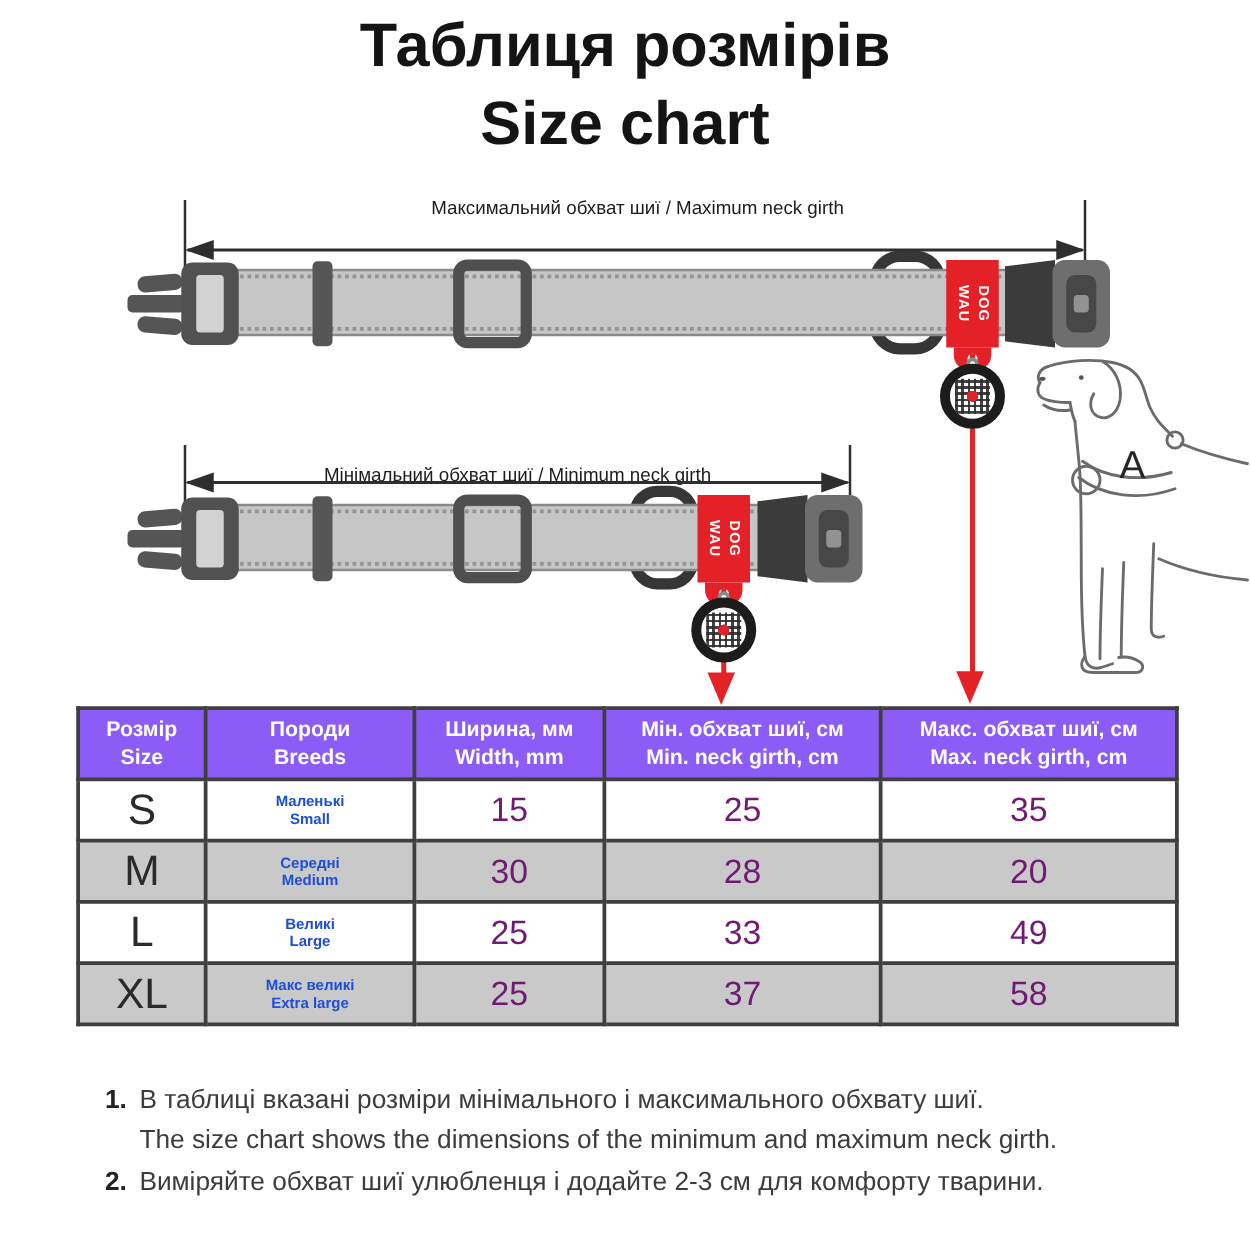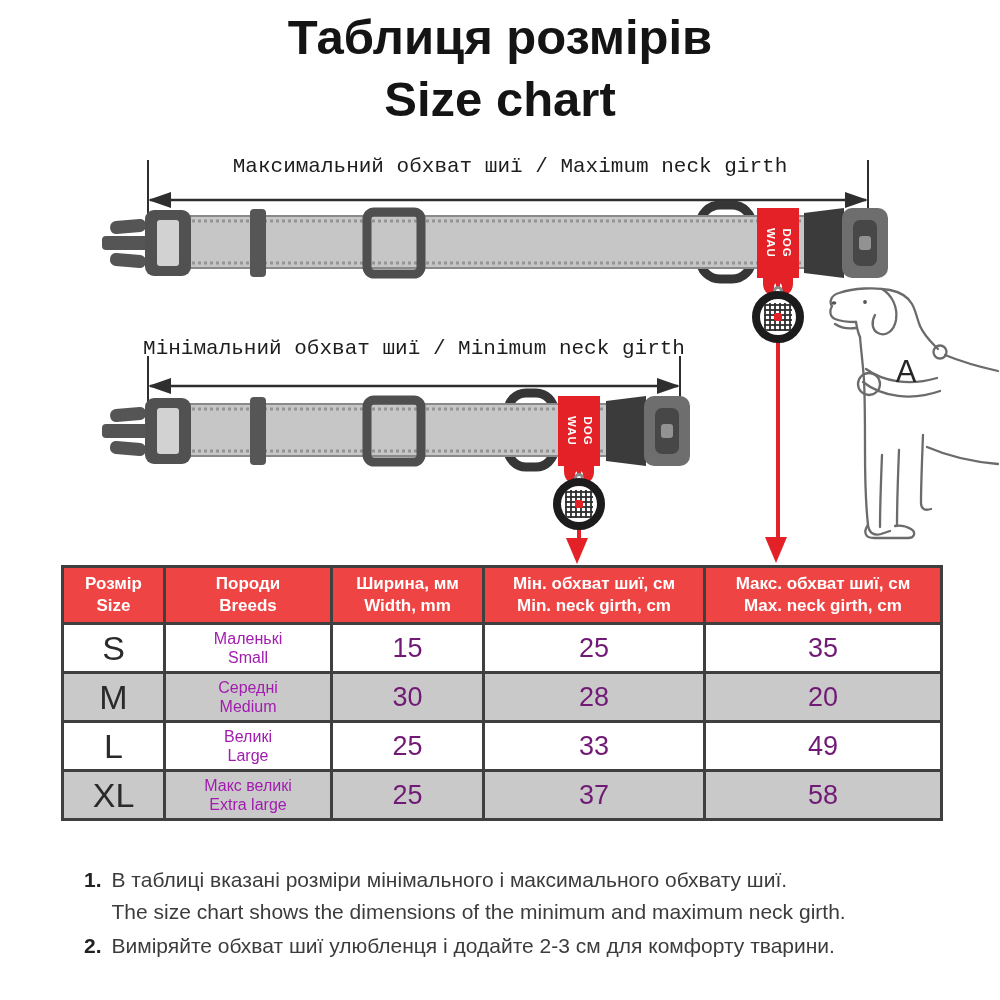--- a/index.html
+++ b/index.html
@@ -4,21 +4,21 @@
 <style>
   html,body{margin:0;padding:0;background:#ffffff;}
   .page{position:relative;width:1000px;height:1000px;background:#fff;overflow:hidden;
         font-family:"Liberation Sans",sans-serif;color:#1c1c1c;}
   .abs{position:absolute;}
 
   
   .title{left:0;right:0;top:6px;text-align:center;font-weight:800;font-size:49px;line-height:62px;color:#141414;}
 
   
-  .measure-label{text-align:center;font-size:21px;font-weight:500;color:#1d1d1d;line-height:26px;font-family:Liberation Mono, monospace;}
+  .measure-label{text-align:center;font-size:15px;font-weight:500;color:#1d1d1d;line-height:26px;}
   .measure-svg line,.measure-svg polyline{stroke:#2e2e2e;}
 
   
   .qr-medal{position:absolute;width:52px;height:52px;border-radius:50%;background:#fff;
             border:8px solid #1c1c1c;box-sizing:border-box;z-index:6;overflow:hidden;}
   .qr-medal .qr{position:absolute;inset:4px;
      background:
        radial-gradient(circle 4.5px at 50% 50%, #e42127 97%, rgba(0,0,0,0) 100%),
        repeating-linear-gradient(0deg, rgba(45,45,45,.9) 0 2px, rgba(0,0,0,0) 2px 5px),
        repeating-linear-gradient(90deg, rgba(45,45,45,.9) 0 2px, rgba(0,0,0,0) 2px 5px);}
@@ -26,25 +26,25 @@
            box-sizing:border-box;background:#fff;z-index:5;}
 
   .red-line{position:absolute;width:4px;background:#e42127;z-index:4;}
   .red-head{position:absolute;width:0;height:0;border-left:11px solid transparent;
             border-right:11px solid transparent;border-top:26px solid #e42127;z-index:4;}
 
   
   .size-table{position:absolute;left:61px;top:565px;border-collapse:collapse;table-layout:fixed;
               width:879px;text-align:center;}
   .size-table th,.size-table td{border:3px solid #3f3f3f;padding:0;text-align:center;vertical-align:middle;}
-  .size-table th{background:#ef4444;color:#fff;font-size:17px;font-weight:700;height:54px;line-height:1.3;}
+  .size-table th{background:#8b5cf6;color:#fff;font-size:17px;font-weight:700;height:54px;line-height:1.3;}
   .size-table tbody tr{height:49px;}
   .size-table tr.alt td{background:#c9c9c9;}
   .cell-size{font-size:34px;font-weight:400;color:#2a2a2a;}
-  .cell-breed{font-size:16px;line-height:1.2;color:#a21caf;}
+  .cell-breed{font-size:12px;line-height:1.2;color:#1d4ed8;font-weight:bold;}
   .cell-num{font-size:27px;font-weight:400;color:#701a75;}
 
   
   .notes{left:84px;top:864px;width:880px;}
   .note{display:flex;gap:10px;font-size:21px;line-height:32px;color:#3c3c3c;margin-bottom:2px;}
   .note-num{font-weight:700;color:#222;}
 </style>
 </head>
 <body>
 
@@ -86,21 +86,21 @@
     </g>
     <g>
       <rect x="657" y="8" width="42" height="70" fill="#e42127"></rect>
       <path d="M663,78 L693,78 L693,84 C693,92 686,97 678,97 C670,97 663,92 663,84 Z" fill="#e42127"></path>
       <circle cx="678" cy="87" r="4" fill="#fff"></circle>
       <text transform="translate(667,43) rotate(90)" text-anchor="middle" font-size="11.5" font-weight="bold" letter-spacing="1" fill="#fff">WAU</text>
       <text transform="translate(683,43) rotate(90)" text-anchor="middle" font-size="11.5" font-weight="bold" letter-spacing="1" fill="#fff">DOG</text>
     </g>
   </svg>
 
-  <div class="abs measure-label" style="left:140px;top:336px;width:548px;">Мінімальний обхват шиї / Minimum neck girth</div>
+  <div class="abs measure-label" style="left:140px;top:368px;width:548px;">Мінімальний обхват шиї / Minimum neck girth</div>
   <svg class="abs measure-svg" style="left:140px;top:354px;" width="548" height="56" viewBox="0 0 548 56">
     <line x1="8" y1="2" x2="8" y2="52" stroke-width="2"></line>
     <line x1="540" y1="2" x2="540" y2="52" stroke-width="2"></line>
     <line x1="10" y1="32" x2="538" y2="32" stroke-width="2.5"></line>
     <polygon points="8,32 31,24 31,40" fill="#2e2e2e"></polygon>
     <polygon points="540,32 517,24 517,40" fill="#2e2e2e"></polygon>
   </svg>
 
   <svg class="abs" style="left:100px;top:388px;" width="600" height="102" viewBox="0 0 600 102">
     <rect x="408" y="5" width="46" height="74" rx="18" fill="none" stroke="#363636" stroke-width="9"></rect>

